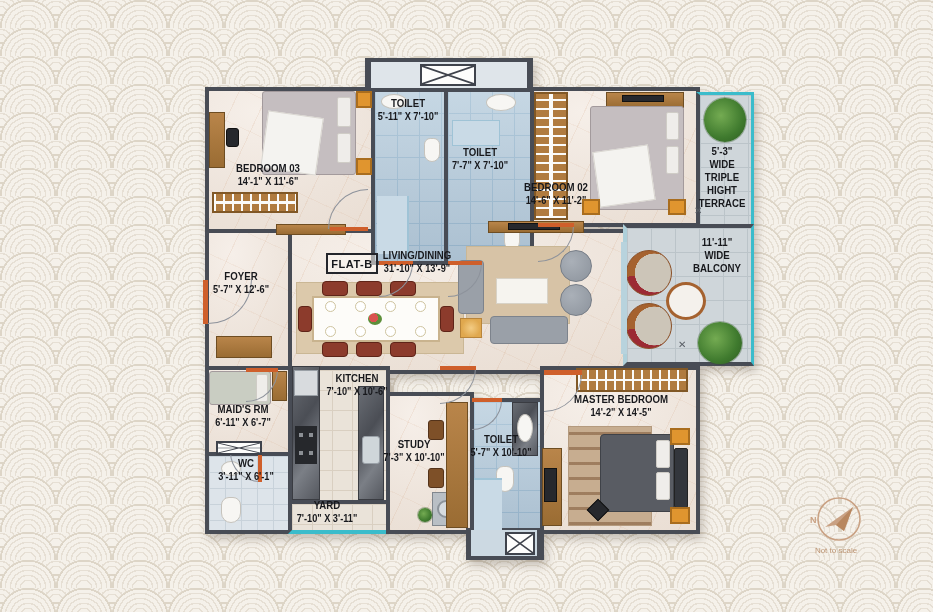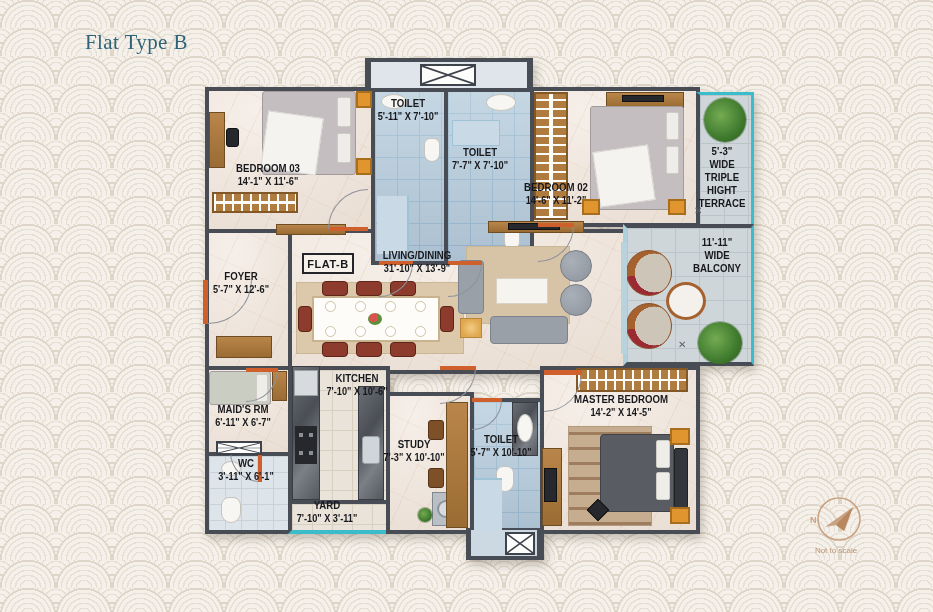--- a/index.html
+++ b/index.html
@@ -68,31 +68,30 @@
   .arc{position:absolute;border:0 solid #8d929b;box-sizing:border-box;z-index:20;}
   .leaf{position:absolute;background:#cf5f2b;z-index:21;}
   .xbox{position:absolute;background:#fdfdfc;border:2px solid #3f434c;box-sizing:border-box;z-index:26;}
   .xbox svg{display:block;width:100%;height:100%;}
   .lbl{position:absolute;z-index:40;transform:translateX(-50%) scaleX(.92);transform-origin:center top;
        font:700 10.5px/13px "Liberation Sans",sans-serif;color:#17181c;text-align:center;white-space:nowrap;}
   .lbl span{display:block;}
   .lbl .dims{font-size:10px;}
   .lbl.pre span{white-space:pre-line;}
   .flatb{position:absolute;z-index:40;width:48px;height:17px;border:2px solid #23252b;background:rgba(250,246,240,.55);
-       display:flex;align-items:center;justify-content:center;font:700 11px "Liberation Sans",sans-serif;color:#17181c;letter-spacing:.5px;}
+       display:flex;align-items:center;justify-content:center;font:700 11px "Liberation Sans",sans-serif;color:#17181c;letter-spacing:.5px;margin-left:24px;}
   .drain{position:absolute;z-index:30;font:400 10px/10px "DejaVu Sans",sans-serif;color:#5b6067;}
   .compass{position:absolute;z-index:40;text-align:center;}
   .notto{margin-top:-4px;font:400 8px "Liberation Sans",sans-serif;color:#bd9574;}
 </style>
 </head>
 <body>
 
 <div id="page">
 
-  <div class="title">Flat Type B</div>
 
   <div id="plan">
 
     <div class="room floor" style="left:288px;top:229px;width:339px;height:145px"></div>
     <div class="room floor" style="left:205px;top:229px;width:87px;height:145px"></div>
     <div class="room floor" style="left:205px;top:87px;width:170px;height:146px"></div>
     <div class="room tileB" style="left:371px;top:87px;width:77px;height:178px"></div>
     <div class="room tileB" style="left:444px;top:87px;width:90px;height:178px"></div>
     <div class="room floor" style="left:530px;top:87px;width:170px;height:140px"></div>
     <div class="room tileG" style="left:696px;top:92px;width:58px;height:136px;border:3px solid #3bbccb;border-left:4px solid #484c55;border-bottom:4px solid #484c55"></div>

